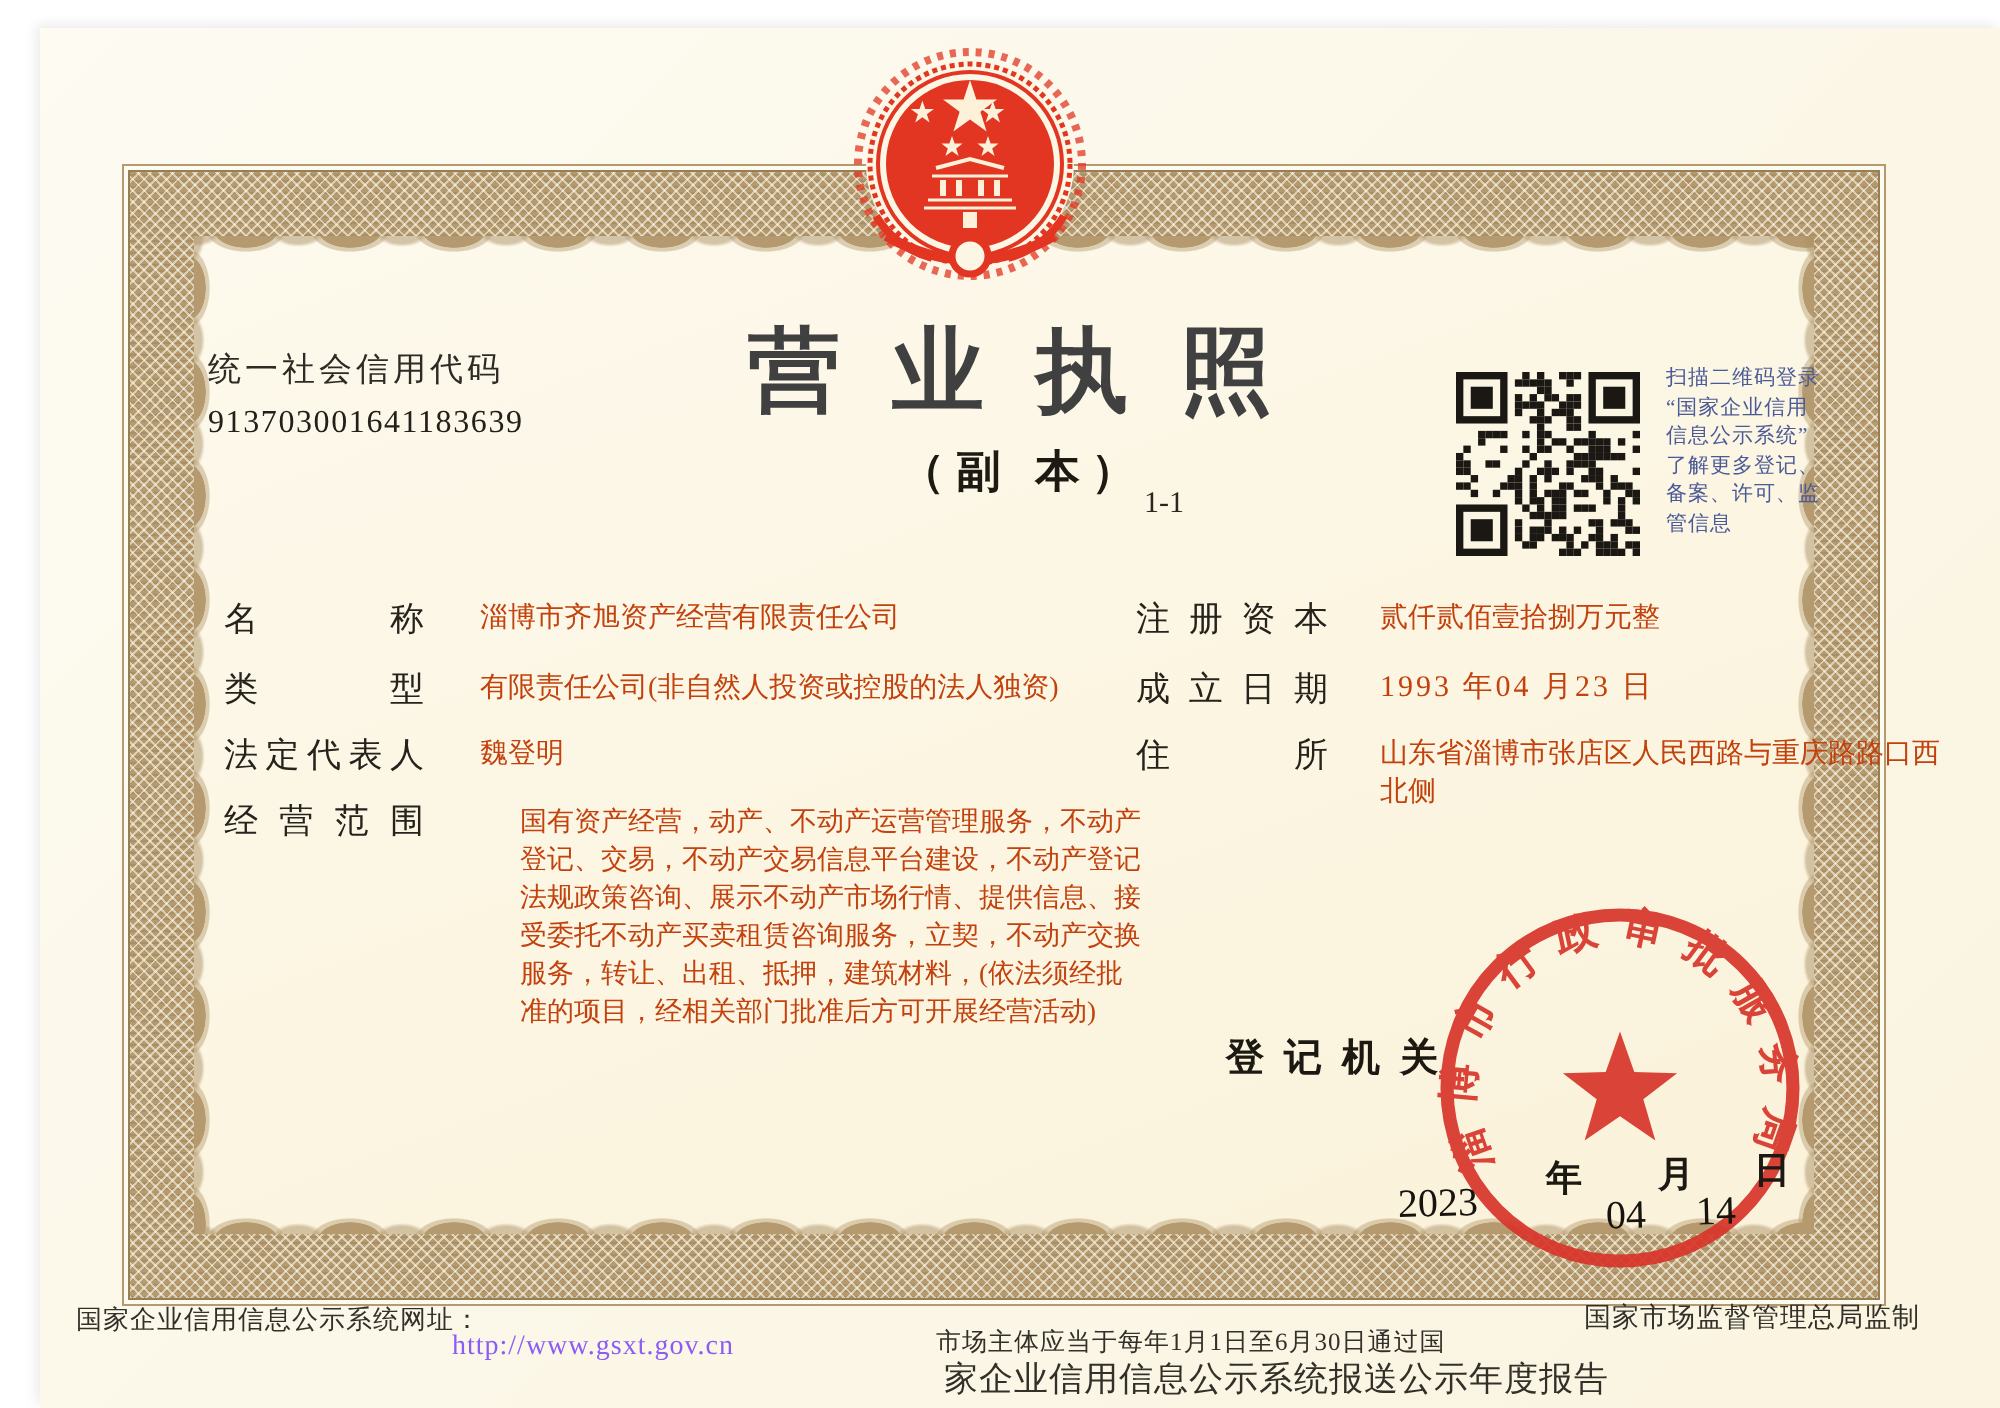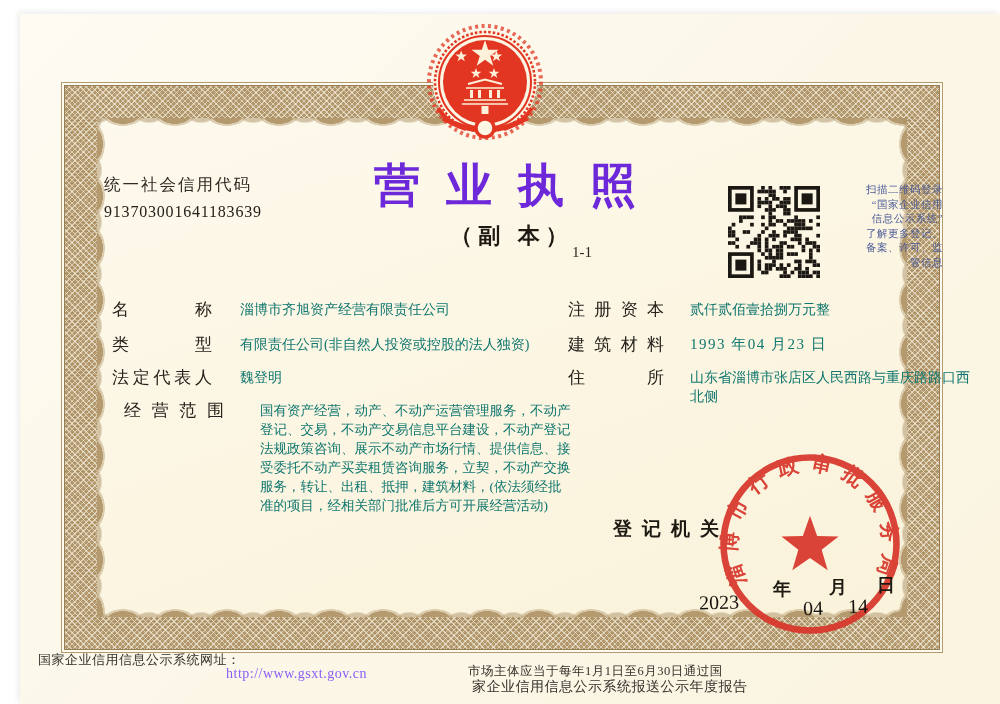--- a/index.html
+++ b/index.html
@@ -56,32 +56,32 @@
 
   .ghost{position:absolute;font-family:"Liberation Sans",sans-serif;font-weight:700;
     color:rgba(185,155,95,.10);letter-spacing:10px;pointer-events:none;}
 
   .emblem{position:absolute;left:418px;top:20px;width:134px;height:132px;}
 
   .credit-label{position:absolute;left:104px;top:174px;font-size:16.5px;letter-spacing:2px;color:#2e2a24;}
   .credit-code{position:absolute;left:104px;top:203px;font-size:16px;letter-spacing:.8px;color:#23201b;}
 
   .title{position:absolute;left:340px;top:155px;width:330px;text-align:center;
-    font-size:46px;font-weight:900;color:#6d28d9;letter-spacing:26px;text-indent:26px;white-space:nowrap;}
+    font-size:46px;font-weight:900;color:#404040;letter-spacing:26px;text-indent:26px;white-space:nowrap;}
   .subtitle{position:absolute;left:344px;top:221px;width:330px;text-align:center;
     font-size:22px;font-weight:700;color:#1d1913;letter-spacing:6px;text-indent:6px;}
   .page-no{position:absolute;left:572px;top:244px;font-size:15px;color:#2a261f;}
 
   .qr{position:absolute;left:728px;top:186px;width:92px;height:92px;}
   .qr-caption{position:absolute;left:833px;top:183px;width:110px;
     font-size:10.5px;line-height:14.5px;letter-spacing:.5px;}
 
   .fld-label{position:absolute;font-size:17px;color:#26221c;
     text-align:justify;text-align-last:justify;}
-  .fld-value{position:absolute;font-size:14px;color:#0f766e;line-height:19px;}
+  .fld-value{position:absolute;font-size:14px;color:#c2410c;line-height:19px;}
 
   .registrar{position:absolute;left:613px;top:516px;font-size:19px;font-weight:700;
     color:#1c1812;letter-spacing:10px;white-space:nowrap;}
   .stamp{position:absolute;left:716px;top:450px;width:188px;height:188px;opacity:.92;}
   .date-char{position:absolute;font-size:18px;font-weight:700;color:#1c1812;}
   .date-num{position:absolute;font-size:20px;color:#17140f;transform:rotate(-1.5deg);}
 
   .footer-txt{position:absolute;font-size:13px;color:#33302a;letter-spacing:.5px;}
   .footer-url{position:absolute;font-size:14px;color:#8b5cf6;letter-spacing:.5px;}
 </style>
@@ -346,45 +346,45 @@
         <rect x="4" y="4" width="20" height="20" fill="#fbf5e3"></rect>
         <rect x="8" y="8" width="12" height="12" fill="#1b1813"></rect>
         <rect x="72" y="0" width="28" height="28" fill="#1b1813"></rect>
         <rect x="76" y="4" width="20" height="20" fill="#fbf5e3"></rect>
         <rect x="80" y="8" width="12" height="12" fill="#1b1813"></rect>
         <rect x="0" y="72" width="28" height="28" fill="#1b1813"></rect>
         <rect x="4" y="76" width="20" height="20" fill="#fbf5e3"></rect>
         <rect x="8" y="80" width="12" height="12" fill="#1b1813"></rect>
       </svg>
   </div>
-  <div class="qr-caption" style="color: rgb(74, 90, 151); text-align: right;">
+  <div class="qr-caption" style="color: rgb(74, 90, 151);">
     <div>扫描二维码登录</div>
     <div>“国家企业信用</div>
     <div>信息公示系统”</div>
     <div>了解更多登记、</div>
     <div>备案、许可、监</div>
     <div>管信息</div>
   </div>
 
   <div class="fld-label" style="left:112px;top:298px;width:100px;">名称</div>
   <div class="fld-value" style="left:240px;top:300px;width:310px;">淄博市齐旭资产经营有限责任公司</div>
 
   <div class="fld-label" style="left:112px;top:333px;width:100px;">类型</div>
   <div class="fld-value" style="left:240px;top:335px;width:330px;">有限责任公司(非自然人投资或控股的法人独资)</div>
 
   <div class="fld-label" style="left:112px;top:366px;width:100px;">法定代表人</div>
   <div class="fld-value" style="left:240px;top:368px;width:310px;">魏登明</div>
 
-  <div class="fld-label" style="left:112px;top:399px;width:100px;margin-left:12px;">经营范围</div>
+  <div class="fld-label" style="left:112px;top:399px;width:100px;">经营范围</div>
   <div class="fld-value" style="left:240px;top:401px;width:312px;font-size:13.5px;margin-left:20px;">国有资产经营，动产、不动产运营管理服务，不动产登记、交易，不动产交易信息平台建设，不动产登记法规政策咨询、展示不动产市场行情、提供信息、接受委托不动产买卖租赁咨询服务，立契，不动产交换服务，转让、出租、抵押，建筑材料，(依法须经批准的项目，经相关部门批准后方可开展经营活动)</div>
 
   <div class="fld-label" style="left:568px;top:298px;width:96px;">注册资本</div>
   <div class="fld-value" style="left:690px;top:300px;width:250px;">贰仟贰佰壹拾捌万元整</div>
 
-  <div class="fld-label" style="left:568px;top:333px;width:96px;">建筑材料</div>
+  <div class="fld-label" style="left:568px;top:333px;width:96px;">成立日期</div>
   <div class="fld-value" style="left:690px;top:335px;width:250px;font-size:15px;letter-spacing:1.5px;">1993 年04 月23 日</div>
 
   <div class="fld-label" style="left:568px;top:366px;width:96px;">住所</div>
   <div class="fld-value" style="left:690px;top:368px;width:286px;">山东省淄博市张店区人民西路与重庆路路口西北侧</div>
 
   <div class="registrar">登记机关</div>
 
   <div class="stamp">
     <svg viewBox="0 0 200 200" width="188" height="188">
       <circle cx="100" cy="100" r="92" fill="none" stroke="#d8352a" stroke-width="7"></circle>
@@ -399,15 +399,16 @@
   <div class="date-char" style="left:773px;top:577px;">年</div>
   <div class="date-char" style="left:829px;top:575px;">月</div>
   <div class="date-char" style="left:877px;top:573px;">日</div>
   <div class="date-num" style="left:699px;top:591px;">2023</div>
   <div class="date-num" style="left:803px;top:597px;">04</div>
   <div class="date-num" style="left:848px;top:595px;">14</div>
 
   <div class="footer-txt" style="left:38px;top:651px;">国家企业信用信息公示系统网址：</div>
   <div class="footer-url" style="left:226px;top:666px;">http://www.gsxt.gov.cn</div>
   <div class="footer-txt" style="left:468px;top:663px;font-size:12.5px;">市场主体应当于每年1月1日至6月30日通过国</div>
-  <div class="footer-txt" style="left:472px;top:678px;font-size:14px;">家企业信用信息公示系统报送公示年度报告</div>
+  <div class="footer-txt" style="left:472px;top:678px;font-size:17px;">家企业信用信息公示系统报送公示年度报告</div>
+  <div class="footer-txt" style="left:792px;top:650px;font-size:13.5px;">国家市场监督管理总局监制</div>
 
 </div>
 
 </body></html>

